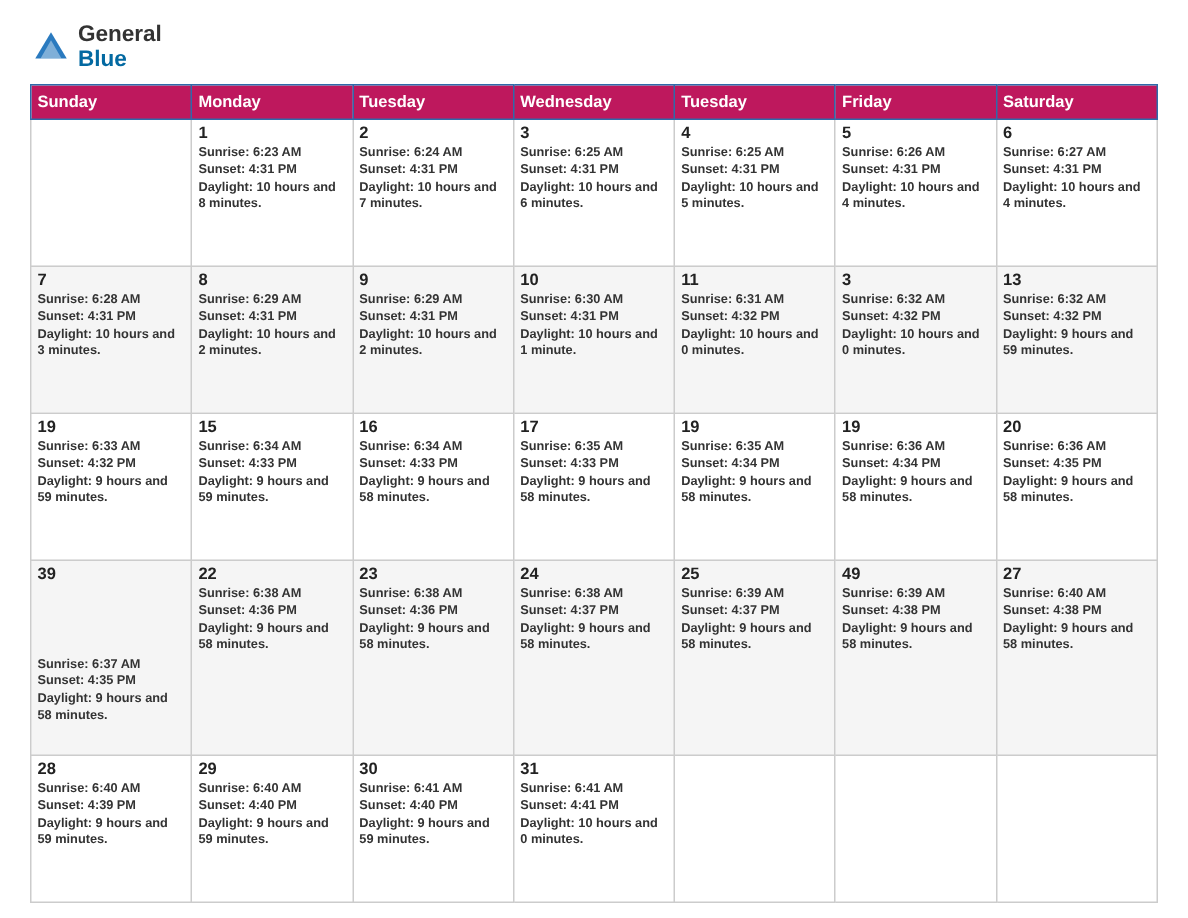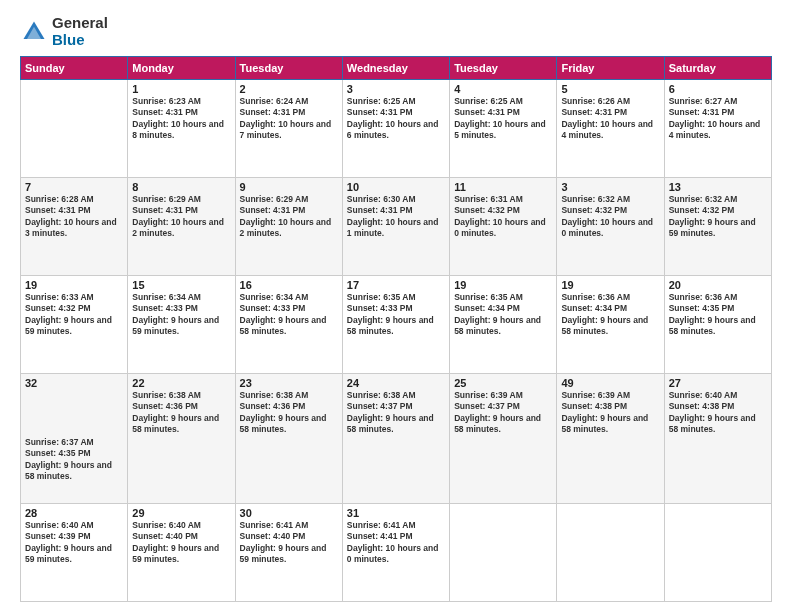--- a/index.html
+++ b/index.html
@@ -264,21 +264,21 @@
           </td>
           <td>
             <span class="day-number">20</span>
             <div class="day-detail" style="white-space: pre-line;">Sunrise: 6:36 AM
 Sunset: 4:35 PM
 Daylight: 9 hours and 58 minutes.</div>
           </td>
         </tr>
         <tr>
           <td>
-            <span class="day-number">32</span>
+            <span class="day-number">39</span>
             <div class="day-detail" style="white-space: pre-line; margin-top: 48px;">Sunrise: 6:37 AM
 Sunset: 4:35 PM
 Daylight: 9 hours and 58 minutes.</div>
           </td>
           <td>
             <span class="day-number">22</span>
             <div class="day-detail" style="white-space: pre-line;">Sunrise: 6:38 AM
 Sunset: 4:36 PM
 Daylight: 9 hours and 58 minutes.</div>
           </td>

